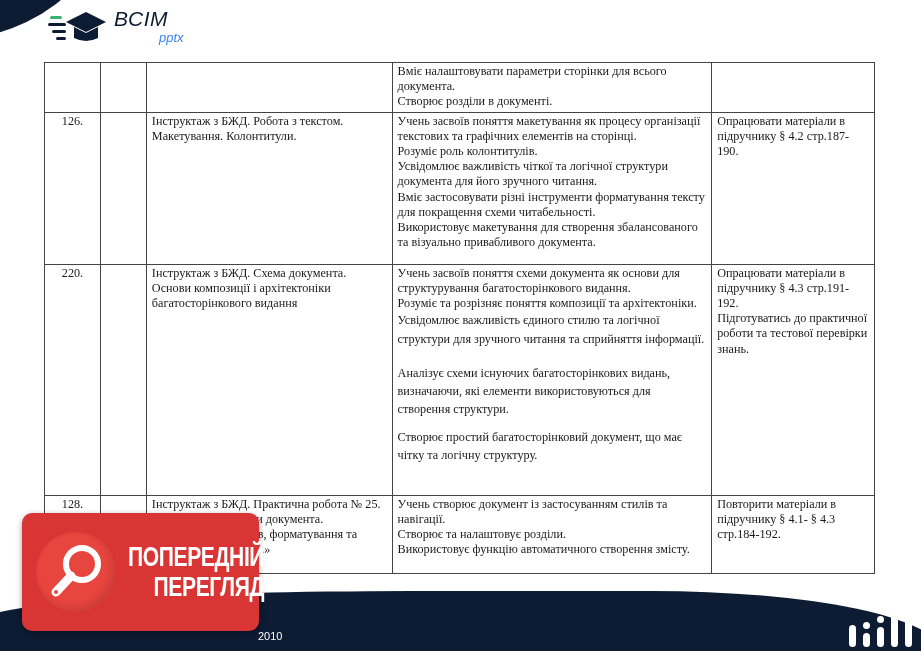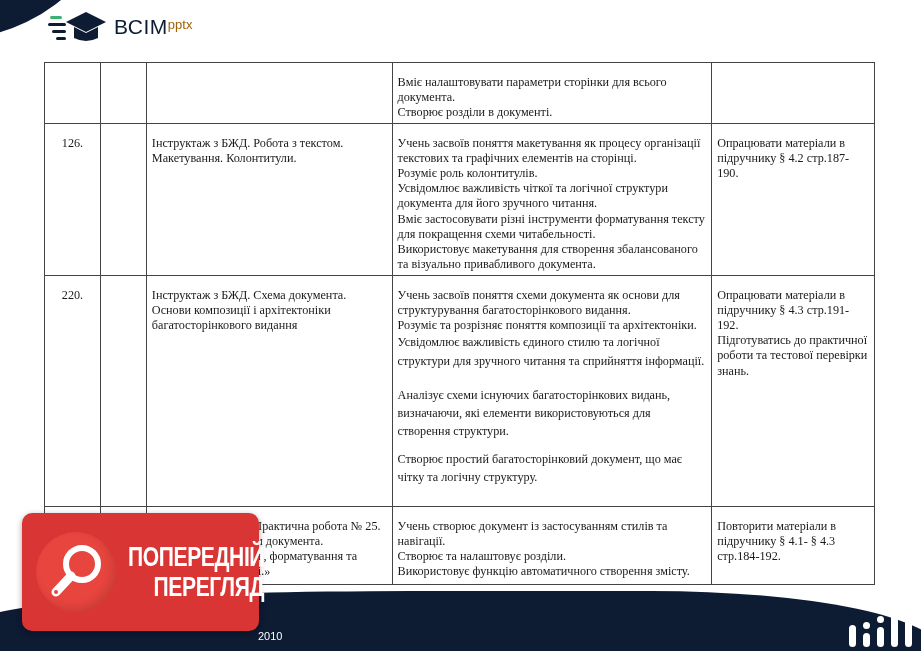--- a/index.html
+++ b/index.html
@@ -9,31 +9,31 @@
     font-family: "Liberation Serif", "DejaVu Serif", serif;
   }
   .corner-tl {
     position: absolute; left: -60px; top: -120px; width: 170px; height: 170px;
     background: #0d1b33; border-radius: 0 0 100% 0; transform: rotate(8deg);
   }
   .logo {
     position: absolute; left: 48px; top: 8px; display: flex; align-items: center; gap: 8px;
   }
   .logo-mark { width: 58px; height: 36px; position: relative; }
-  .logo-text { display: flex; line-height: 1; }
+  .logo-text { display: flex; flex-direction: column; line-height: 1; font-style: italic; }
   .logo-title { font-family: "Liberation Sans", "DejaVu Sans", sans-serif; font-size: 21px; color: #0d1b33; font-weight: 500; letter-spacing: 0.5px; }
-  .logo-sub { font-family: "Liberation Sans", "DejaVu Sans", sans-serif; font-size: 13px; color: #a16207; margin-top: 2px; }
+  .logo-sub { font-family: "Liberation Sans", "DejaVu Sans", sans-serif; font-size: 13px; color: #3b82f6; margin-top: 2px; margin-left: 45px; }
 
   table.plan {
     position: absolute; left: 44px; top: 62px;
     border-collapse: collapse; width: 831px;
     font-size: 12.2px; line-height: 15.2px; color: #1a1a1a;
   }
   table.plan td {
-    border: 1px solid #444; vertical-align: top; padding: 12px 5px 2px 5px;
+    border: 1px solid #444; vertical-align: top; padding: 1px 5px 2px 5px;
   }
   col.c-num { width: 56px; }
   col.c-date { width: 46px; }
   col.c-topic { width: 246px; }
   col.c-outcomes { width: 320px; }
   col.c-hw { width: 163px; }
   td.num { text-align: center; padding-top: 1px; }
   .line { display: block; }
   .gap { display: block; height: 15px; }
 

